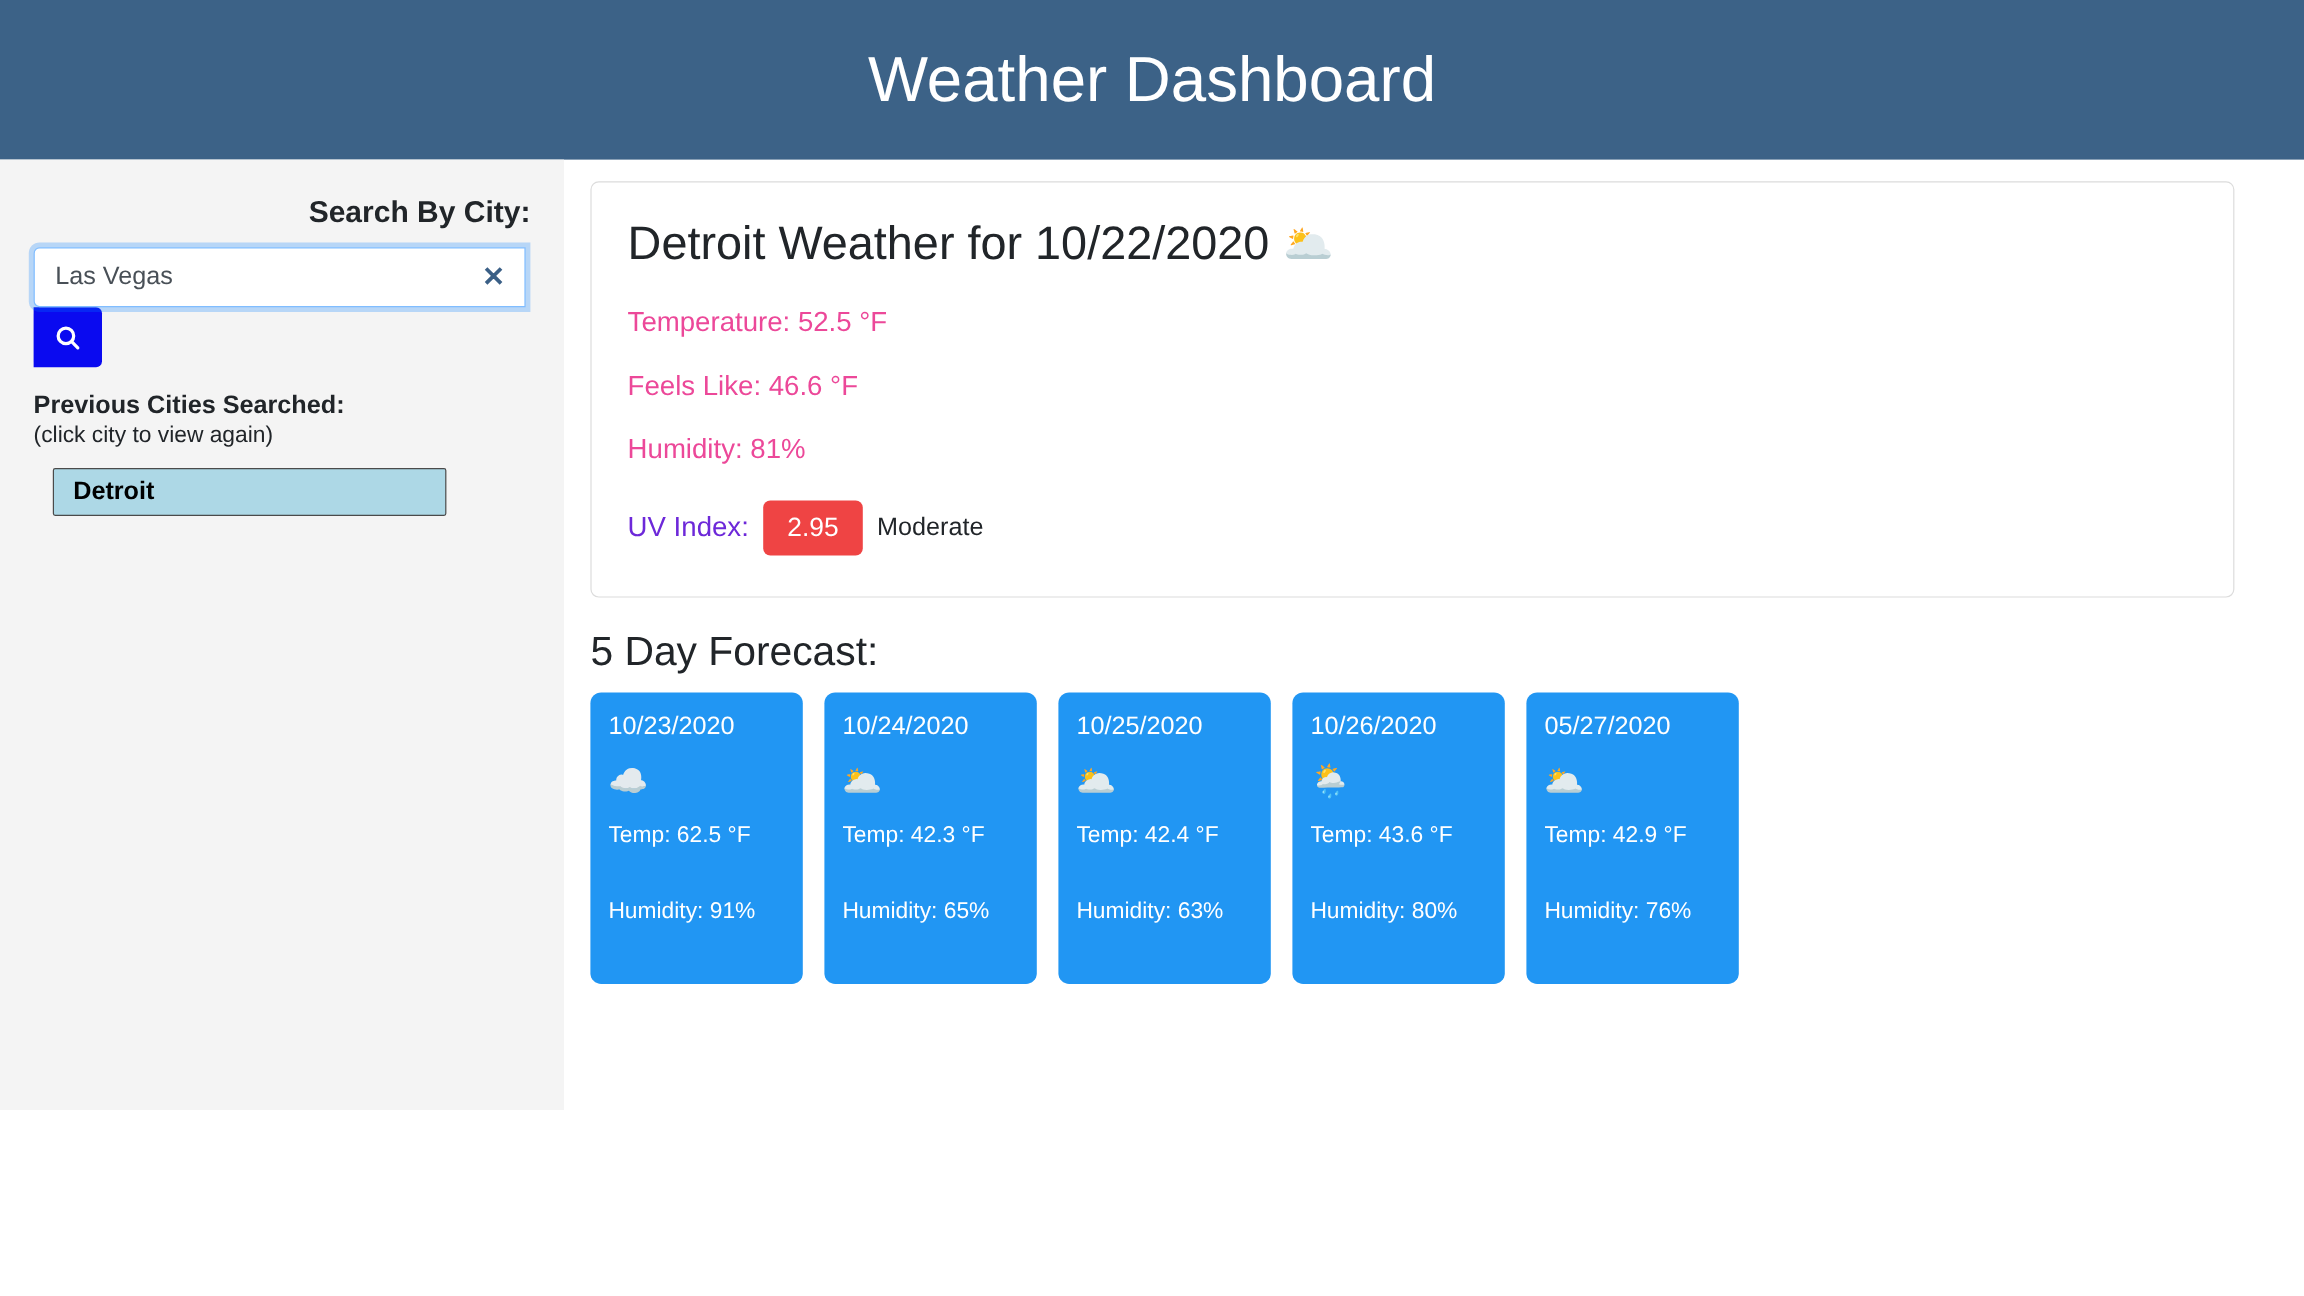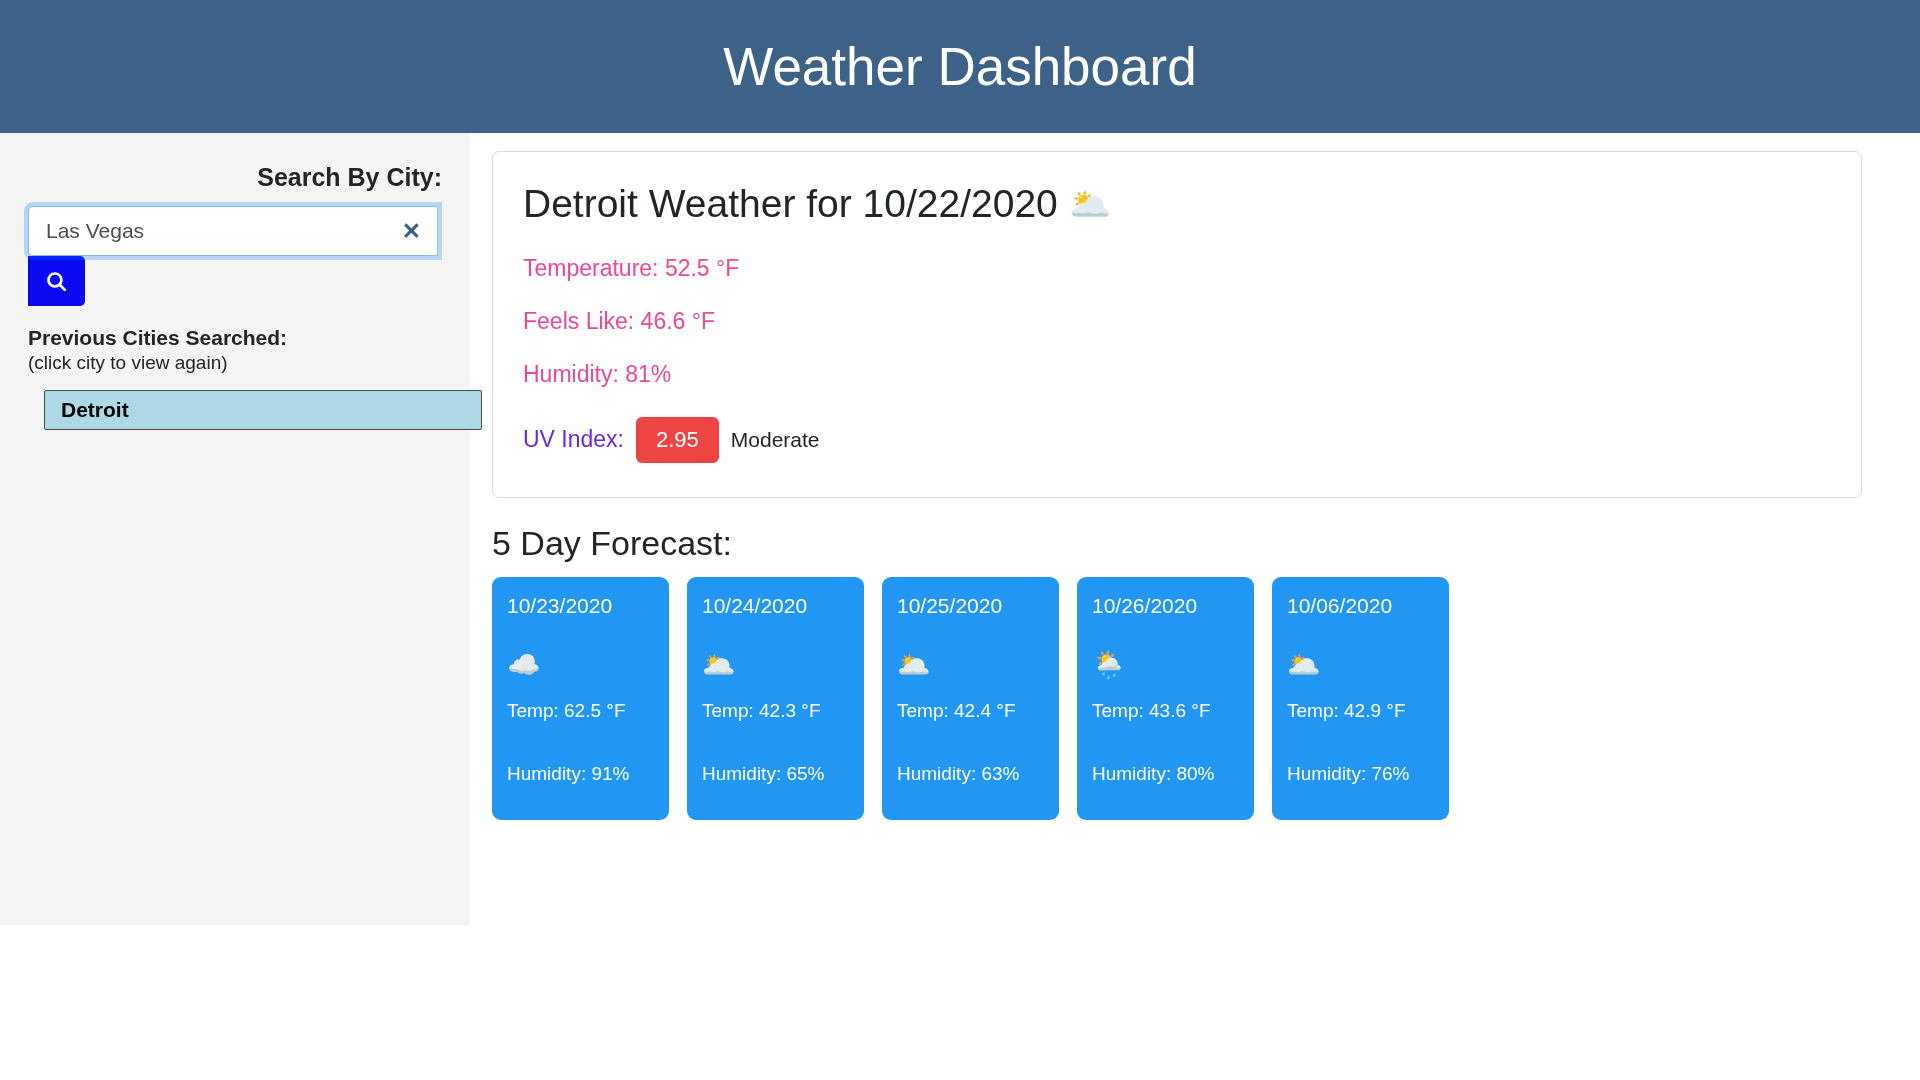--- a/index.html
+++ b/index.html
@@ -128,21 +128,21 @@
     font-weight: normal;
     color: #212529;
     margin: 0 0 14px 0;
     line-height: 1.3;
   }
   .city-list { list-style: none; margin: 0; padding: 0 0 0 16px; }
   .city-item {
     background: #add8e6;
     border: 1px solid #4a4a4a;
     border-radius: 2px;
-    width: 438px;
+    width: 328px;
     height: 40px;
     display: flex;
     align-items: center;
     padding-left: 16px;
     box-sizing: border-box;
     font-size: 21px;
     font-weight: bold;
     color: #000000;
     cursor: pointer;
     margin-bottom: 8px;
@@ -211,21 +211,21 @@
   .forecast-card {
     background: #2196f3;
     border-radius: 9px;
     width: 177px;
     height: 243px;
     box-sizing: border-box;
     padding: 18px 0 0 15px;
     color: #ffffff;
     cursor: default;
   }
-  .fc-date { font-size: 21px; line-height: 1; margin-bottom: 36px; }
+  .fc-date { font-size: 21px; line-height: 1; margin-bottom: 22px; }
   .fc-emoji { font-size: 27px; line-height: 1; display:block; margin-bottom: 22px; }
   .fc-temp { font-size: 19px; line-height: 1; margin-bottom: 44px; }
   .fc-hum  { font-size: 19px; line-height: 1; }
 </style>
 </head>
 <body>
 
 <div class="app-header">
   <h1 class="app-title">Weather Dashboard</h1>
 </div>
@@ -307,21 +307,21 @@
       </div>
 
       <div class="forecast-card">
         <div class="fc-date">10/26/2020</div>
         <span class="fc-emoji">🌦️</span>
         <div class="fc-temp">Temp: 43.6 °F</div>
         <div class="fc-hum">Humidity: 80%</div>
       </div>
 
       <div class="forecast-card">
-        <div class="fc-date">10/06/2020</div>
+        <div class="fc-date">05/27/2020</div>
         <span class="fc-emoji">🌥️</span>
         <div class="fc-temp">Temp: 42.9 °F</div>
         <div class="fc-hum">Humidity: 76%</div>
       </div>
 
     </div>
   </main>
 </div>
 
 </body></html>

